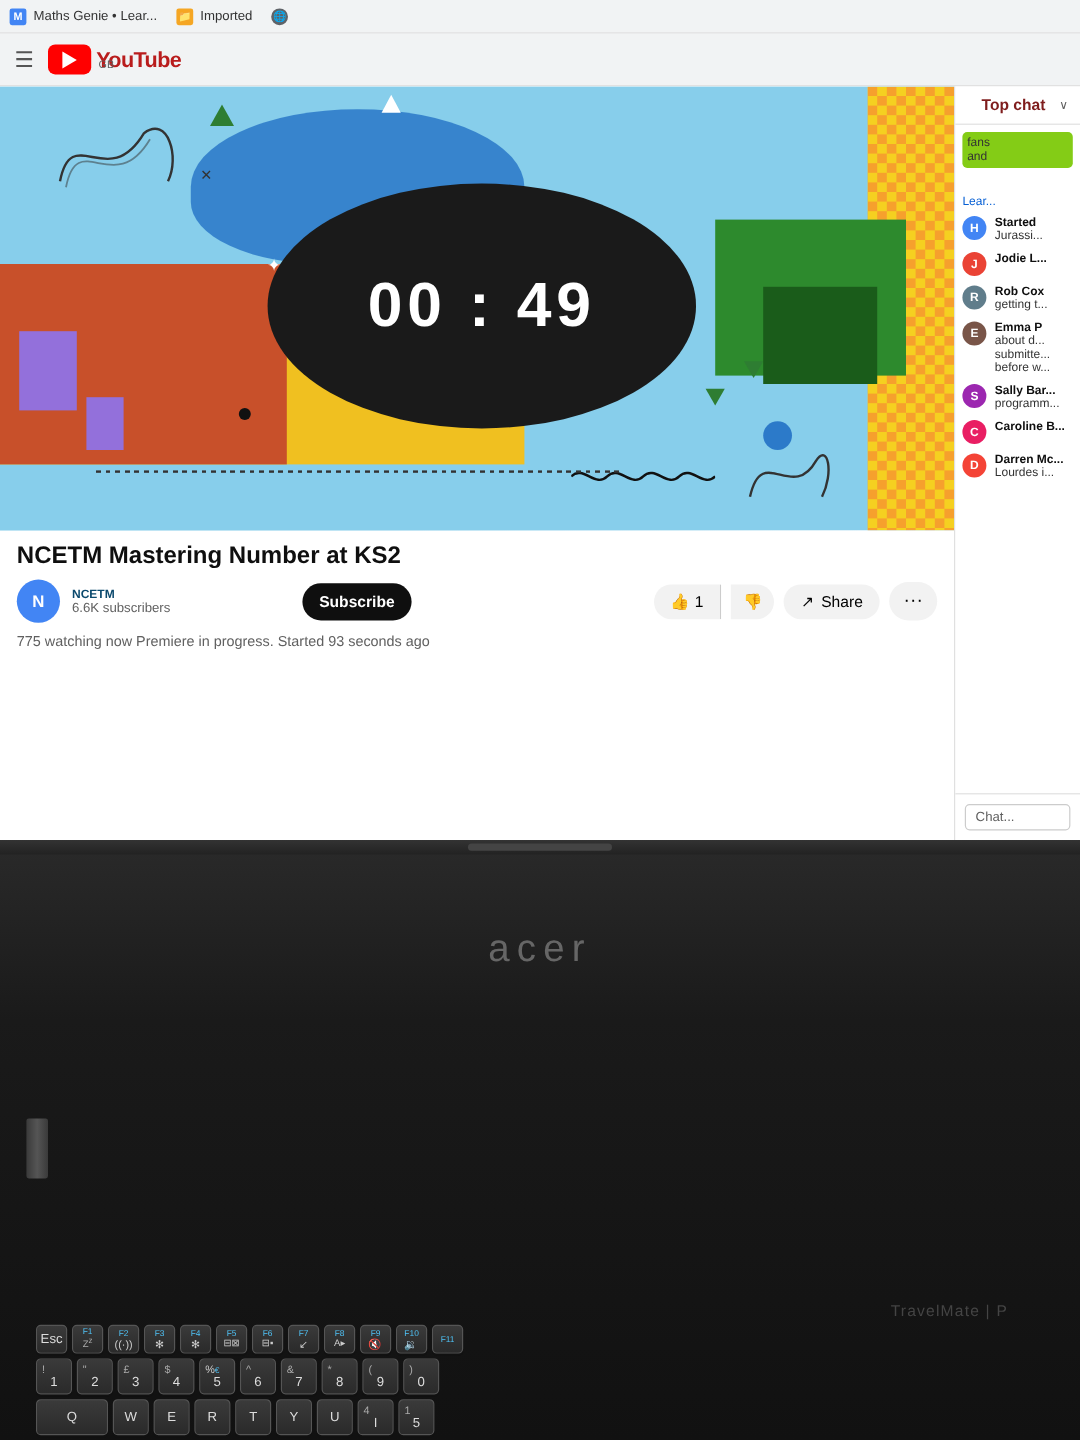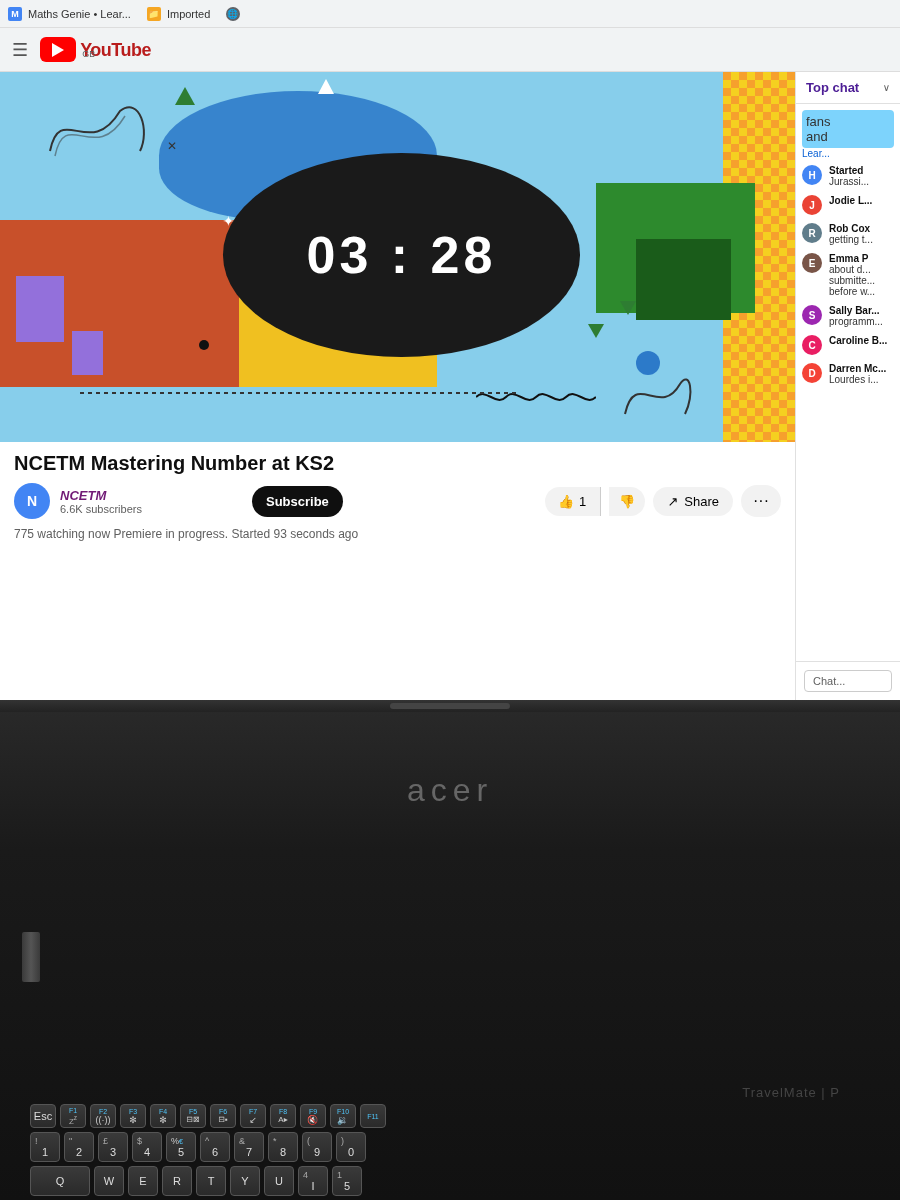--- a/index.html
+++ b/index.html
@@ -40,42 +40,42 @@
     .thumb-dark-green { position: absolute; right: 8%; top: 45%; width: 12%; height: 22%; background: #1a5c1a; }
     .thumb-blob { position: absolute; left: 28%; top: 22%; width: 45%; height: 55%; background: #1a1a1a; border-radius: 50%; }
     .thumb-timer { position: absolute; left: 28%; top: 22%; width: 45%; height: 55%; display: flex; align-items: center; justify-content: center; font-size: 52px; font-weight: bold; color: white; letter-spacing: 4px; }
     .thumb-blue-shape { position: absolute; left: 20%; top: 5%; width: 35%; height: 35%; background: #1565C0; border-radius: 50% 50% 40% 40%; opacity: 0.7; }
 
     .video-info { padding: 10px 14px; }
     .video-title { font-size: 20px; font-weight: 600; color: #0f0f0f; margin-bottom: 8px; }
     .channel-row { display: flex; align-items: center; gap: 10px; margin-bottom: 8px; }
     .channel-avatar { width: 36px; height: 36px; border-radius: 50%; background: #4285f4; display: flex; align-items: center; justify-content: center; color: white; font-size: 14px; font-weight: bold; }
     .channel-info { flex: 1; }
-    .channel-name { font-size: 13px; font-weight: 600; color: #701a75; font-style: italic; }
+    .channel-name { font-size: 10px; font-weight: 600; color: #0c4a6e; }
     .channel-subs { font-size: 11px; color: #606060; }
     .subscribe-btn { background: #0f0f0f; color: white; border: none; padding: 8px 14px; border-radius: 20px; font-size: 13px; font-weight: 600; cursor: pointer; }
     .action-row { display: flex; align-items: center; gap: 8px; }
     .like-btn { display: flex; align-items: center; gap: 4px; background: #f2f2f2; border: none; padding: 7px 14px; border-radius: 20px 0 0 20px; font-size: 13px; cursor: pointer; border-right: 1px solid #ccc; }
     .dislike-btn { display: flex; align-items: center; background: #f2f2f2; border: none; padding: 7px 10px; border-radius: 0 20px 20px 0; font-size: 13px; cursor: pointer; }
     .share-btn { display: flex; align-items: center; gap: 6px; background: #f2f2f2; border: none; padding: 7px 14px; border-radius: 20px; font-size: 13px; cursor: pointer; }
     .more-btn { background: #f2f2f2; border: none; padding: 7px 12px; border-radius: 20px; font-size: 16px; cursor: pointer; }
     .live-info { font-size: 12px; color: #606060; margin-top: 6px; }
 
     
     .chat-section { width: 105px; border-left: 1px solid #e0e0e0; background: #fff; display: flex; flex-direction: column; overflow: hidden; }
     .chat-header { padding: 8px 10px; border-bottom: 1px solid #e0e0e0; display: flex; align-items: center; justify-content: space-between; }
-    .chat-title { font-size: 13px; font-weight: 600; color: #4c1d95; white-space: nowrap; }
+    .chat-title { font-size: 13px; font-weight: 600; color: #7f1d1d; white-space: nowrap; margin-left: 12px; }
     .chat-dropdown { font-size: 10px; color: #606060; cursor: pointer; }
     .chat-messages { flex: 1; overflow-y: auto; padding: 6px; }
     .chat-msg { margin-bottom: 8px; font-size: 10px; }
     .chat-msg-avatar { width: 20px; height: 20px; border-radius: 50%; display: inline-flex; align-items: center; justify-content: center; font-size: 10px; font-weight: bold; color: white; margin-right: 4px; vertical-align: top; flex-shrink: 0; }
     .chat-msg-name { font-weight: 600; color: #0f0f0f; font-size: 10px; }
     .chat-msg-text { color: #333; font-size: 10px; word-break: break-word; }
     .chat-learn-link { color: #065fd4; font-size: 10px; display: block; margin-bottom: 6px; }
-    .chat-top-msg { font-size: 13px; color: #333; margin-bottom: 0; padding: 4px; background: #7dd3fc; border-radius: 4px; }
+    .chat-top-msg { font-size: 10px; color: #333; margin-bottom: 23px; padding: 4px; background: #84cc16; border-radius: 4px; }
     .chat-input-area { padding: 8px; border-top: 1px solid #e0e0e0; font-size: 11px; color: #aaa; }
     .chat-input-box { border: 1px solid #ccc; border-radius: 4px; padding: 4px 8px; width: 100%; font-size: 11px; color: #606060; }
 
     
     .laptop-body { width: 900px; height: 500px; background: linear-gradient(180deg, #2a2a2a 0%, #1a1a1a 30%, #111 100%); position: relative; display: flex; flex-direction: column; align-items: center; }
     .laptop-hinge { width: 100%; height: 12px; background: linear-gradient(180deg, #333 0%, #222 100%); display: flex; align-items: center; justify-content: center; }
     .laptop-hinge-detail { width: 120px; height: 6px; background: #444; border-radius: 3px; }
     .laptop-deck { flex: 1; width: 100%; position: relative; }
     .acer-logo { position: absolute; top: 60px; left: 50%; transform: translateX(-50%); font-size: 32px; font-weight: 300; color: #666; letter-spacing: 6px; }
     .travelmate-logo { position: absolute; bottom: 100px; right: 60px; font-size: 13px; color: #444; letter-spacing: 1px; }
@@ -133,21 +133,21 @@
         <div class="thumb-blue-shape"></div>
         <div class="thumb-yellow-stripe"></div>
         <div class="thumb-brick"></div>
         <div class="thumb-purple-rect"></div>
         <div class="thumb-purple-rect2"></div>
 
         <div style="position:absolute;right:0;top:0;width:9%;height:100%;background:repeating-conic-gradient(#f5d020 0% 25%, #f6a02d 25% 50%) 0 0/16px 16px;"></div>
         <div class="thumb-green-block"></div>
         <div class="thumb-dark-green"></div>
         <div class="thumb-blob"></div>
-        <div class="thumb-timer">03 : 28</div>
+        <div class="thumb-timer">00 : 49</div>
 
         <svg style="position:absolute;left:5%;top:5%;width:120px;height:80px;" viewBox="0 0 120 80">
           <path d="M10,60 C20,10 50,70 80,20 C100,5 110,40 100,60" fill="none" stroke="#333" stroke-width="2"></path>
           <path d="M15,65 C25,15 55,75 85,25" fill="none" stroke="#333" stroke-width="1.5" opacity="0.5"></path>
         </svg>
         <svg style="position:absolute;right:12%;bottom:5%;width:80px;height:60px;" viewBox="0 0 80 60">
           <path d="M5,50 C15,5 40,55 60,20 C70,5 75,30 65,50" fill="none" stroke="#333" stroke-width="2"></path>
         </svg>
 
         <svg style="position:absolute;bottom:8%;right:25%;width:120px;height:30px;" viewBox="0 0 120 30">

